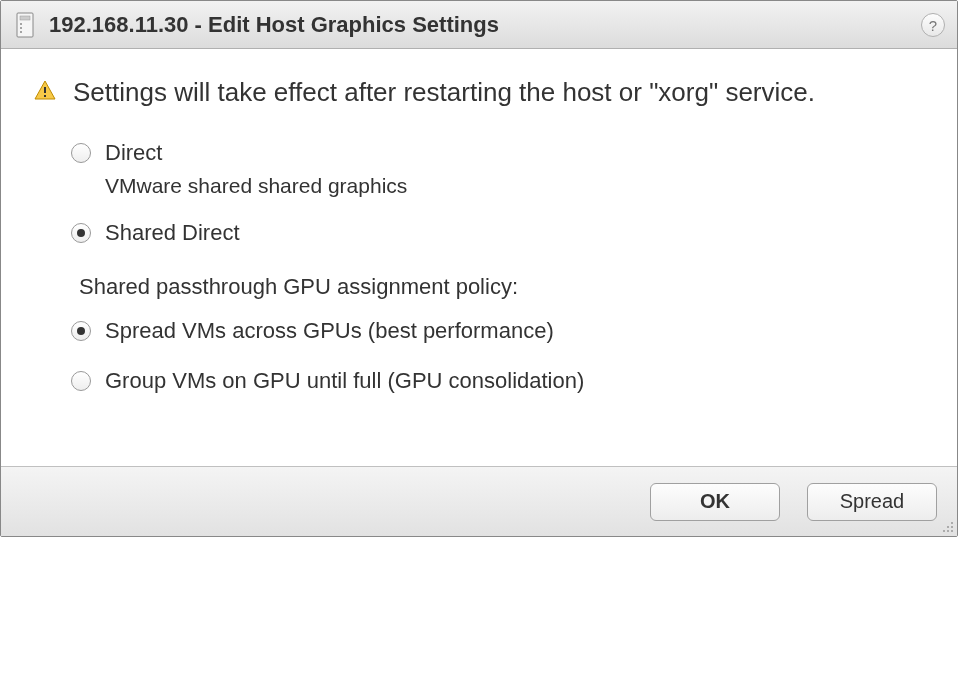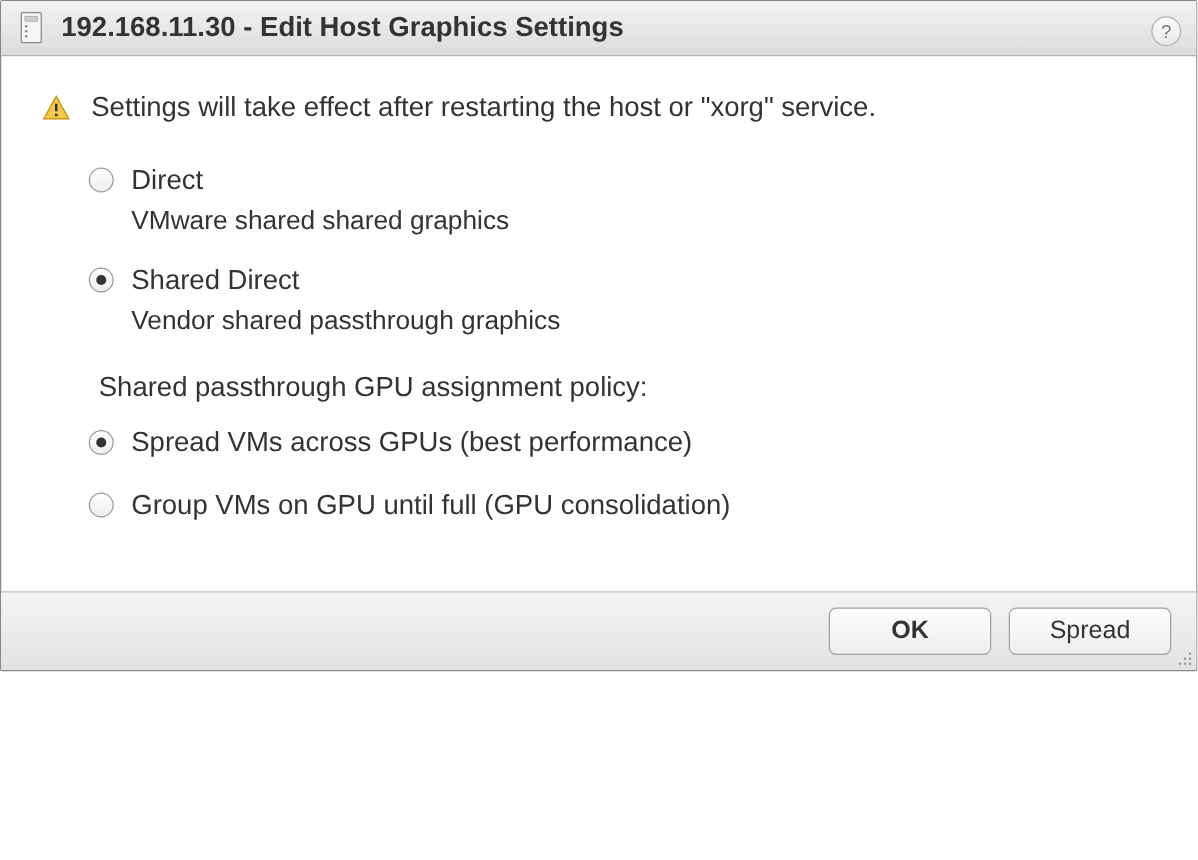--- a/index.html
+++ b/index.html
@@ -73,21 +73,21 @@
       margin-bottom: 32px;
     }
     .warn-icon {
       width: 24px;
       height: 24px;
       margin-right: 16px;
       flex-shrink: 0;
       margin-top: 2px;
     }
     .info-text {
-      font-size: 22px;
+      font-size: 26px;
       color: #333;
     }
     .radio-group {
       margin-left: 38px;
       margin-bottom: 28px;
     }
     .radio-row {
       display: flex;
       align-items: center;
       margin-bottom: 8px;
@@ -132,20 +132,21 @@
     }
     .footer {
       height: 70px;
       background: linear-gradient(to bottom, #f4f4f4, #e2e2e2);
       border-top: 1px solid #c0c0c0;
       display: flex;
       align-items: center;
       justify-content: flex-end;
       padding: 0 20px;
       position: relative;
+      gap: 13px;
     }
     .btn {
       min-width: 130px;
       height: 38px;
       border: 1px solid #a0a0a0;
       border-radius: 6px;
       background: linear-gradient(to bottom, #fdfdfd, #ededed);
       font-size: 20px;
       color: #333;
       margin-left: 14px;
@@ -200,21 +201,20 @@
       <div class="radio-row">
         <span class="radio-circle"></span>
         <span class="radio-label">Direct</span>
       </div>
       <div class="radio-desc">VMware shared shared graphics</div>
 
       <div class="radio-row">
         <span class="radio-circle selected"></span>
         <span class="radio-label">Shared Direct</span>
       </div>
-      <div class="radio-desc">Vendor shared passthrough graphics</div>
     </div>
 
     <div class="section-label">Shared passthrough GPU assignment policy:</div>
 
     <div class="radio-group">
       <div class="radio-row" style="margin-bottom:24px;">
         <span class="radio-circle selected"></span>
         <span class="radio-label">Spread VMs across GPUs (best performance)</span>
       </div>
 

